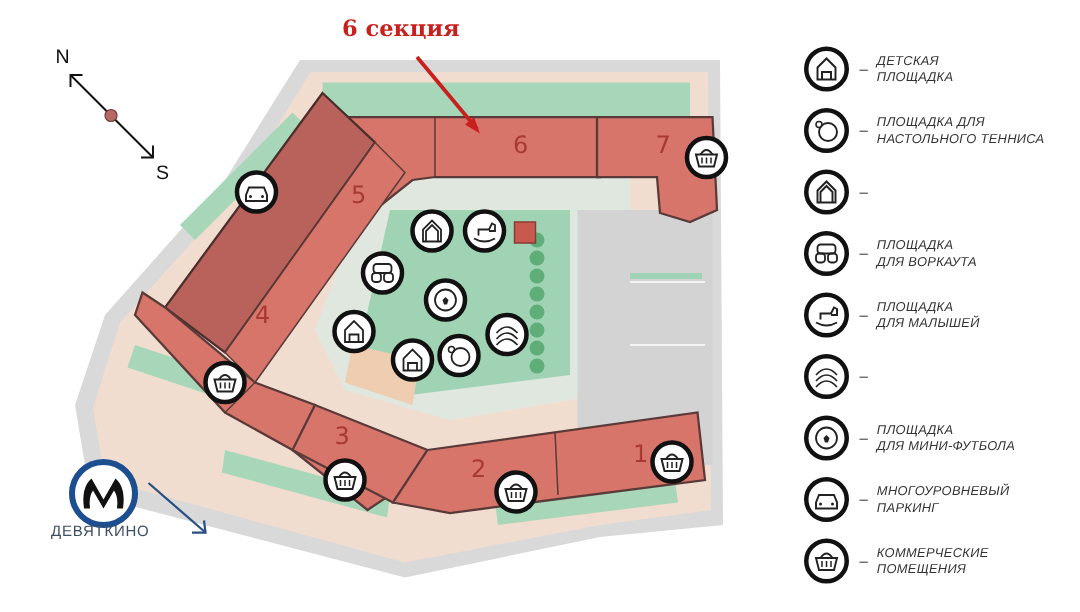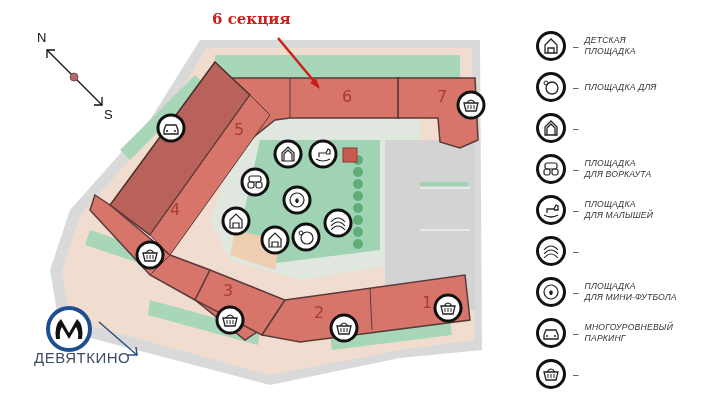--- a/index.html
+++ b/index.html
@@ -4,22 +4,22 @@
 <style>
   html,body{margin:0;padding:0;background:#fff;}
   body{width:720px;height:408px;position:relative;overflow:hidden;font-family:"Liberation Sans",sans-serif;}
   .map{position:absolute;left:0;top:0;width:530px;height:408px;}
   .legend{position:absolute;left:536px;top:28px;width:184px;}
   .leg-item{position:absolute;left:0;height:36px;display:flex;align-items:center;}
   .leg-icon{width:30px;height:30px;border:3px solid #111;border-radius:50%;box-sizing:border-box;display:flex;align-items:center;justify-content:center;background:#fff;}
   .leg-dash{margin-left:7px;margin-right:6px;font-size:10px;color:#333;}
   .leg-text{font-size:8.6px;line-height:11px;color:#333;letter-spacing:0.2px;text-transform:uppercase;}
   .leg-text span{display:block;font-style:italic;}
-  .callout{position:absolute;left:212px;top:10px;font-family:"DejaVu Serif",serif;font-weight:bold;font-size:15px;color:#c8201d;}
-  .metro-label{position:absolute;left:34px;top:349px;font-size:15px;color:#3d4e63;letter-spacing:0.5px;}
+  .callout{position:absolute;left:228px;top:10px;font-family:"DejaVu Serif",serif;font-weight:bold;font-size:15px;color:#c8201d;}
+  .metro-label{position:absolute;left:34px;top:349px;font-size:10px;color:#3d4e63;letter-spacing:0.5px;}
   .compass-n{position:absolute;left:37px;top:30px;font-size:13px;color:#111;}
   .compass-s{position:absolute;left:104px;top:107px;font-size:13px;color:#111;}
   .sec-num{font-family:"DejaVu Sans",sans-serif;fill:#a83a34;font-size:16px;}
   .poi{cursor:pointer;}
 </style>
 </head>
 <body>
 
 <svg class="map" viewBox="0 0 530 408" xmlns="http://www.w3.org/2000/svg">
   <defs>
@@ -182,20 +182,21 @@
   <div class="leg-item" style="top:41px">
     <div class="leg-icon">
         <svg width="18" height="18" viewBox="-9 -9 18 18">
           <circle cx="1" cy="1" r="6" fill="none" stroke="#222" stroke-width="1.3"></circle>
           <circle cx="-5" cy="-4" r="2" fill="none" stroke="#222" stroke-width="1"></circle>
         </svg>
       </div>
     <span class="leg-dash">–</span>
     <div class="leg-text">
         <span>площадка для</span>
+        <span>настольного тенниса</span>
       </div>
   </div>
   <div class="leg-item" style="top:82px">
     <div class="leg-icon">
         <svg width="18" height="18" viewBox="-9 -9 18 18">
           <path d="M-6,7 v-8 l6,-6 l6,6 v8 z M-4,7 v-7 l4,-4 l4,4 v7" fill="none" stroke="#222" stroke-width="1.3"></path>
         </svg>
       </div>
     <span class="leg-dash">–</span>
   </div>
@@ -262,14 +263,18 @@
   </div>
   <div class="leg-item" style="top:328px">
     <div class="leg-icon">
         <svg width="18" height="18" viewBox="-9 -9 18 18">
           <path d="M-7,-2 h14 l-2,8 h-10 z" fill="none" stroke="#222" stroke-width="1.3"></path>
           <path d="M-4,-2 q4,-6 8,0" fill="none" stroke="#222" stroke-width="1.2"></path>
           <path d="M-3,0 v4 M0,0 v4 M3,0 v4" stroke="#222" stroke-width="1"></path>
         </svg>
       </div>
     <span class="leg-dash">–</span>
+    <div class="leg-text">
+        <span>коммерческие</span>
+        <span>помещения</span>
+      </div>
   </div>
 </div>
 
 </body></html>

